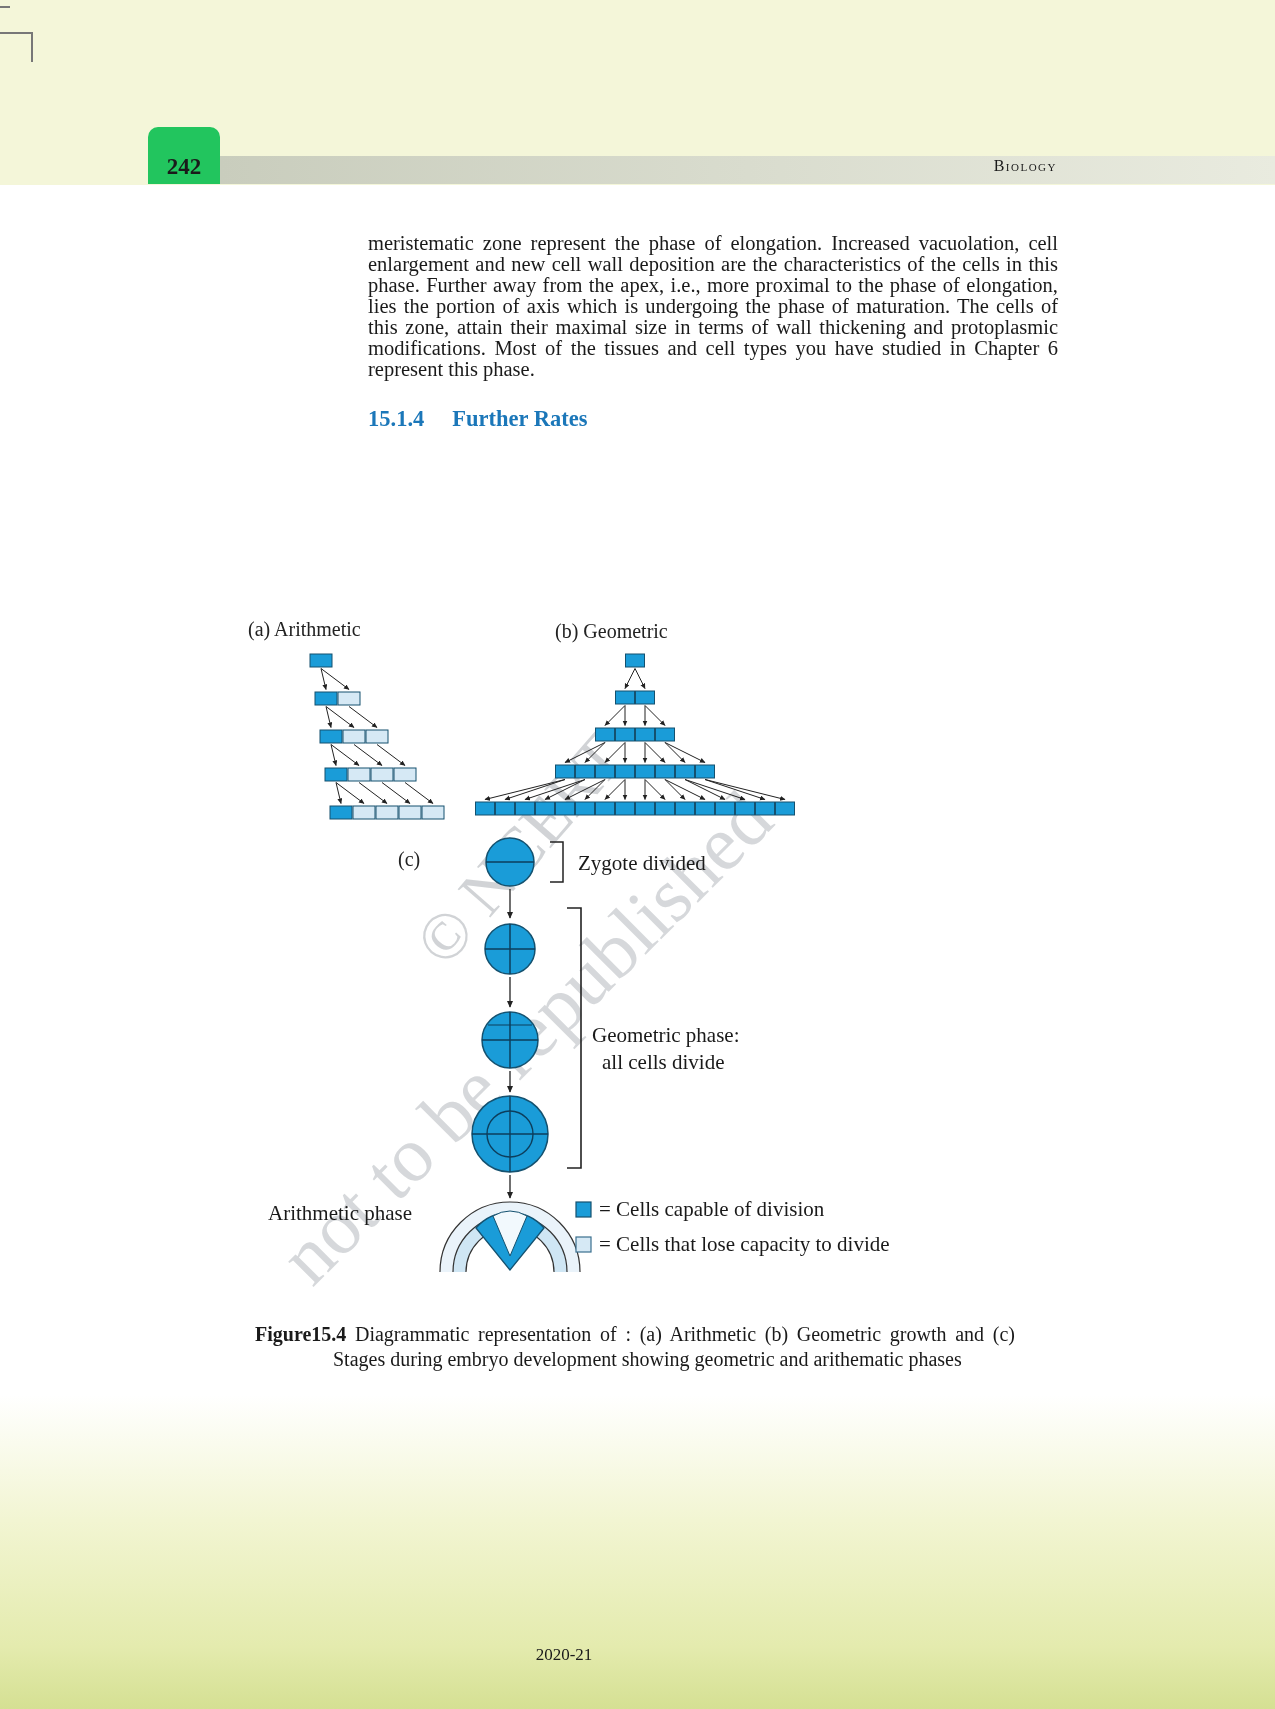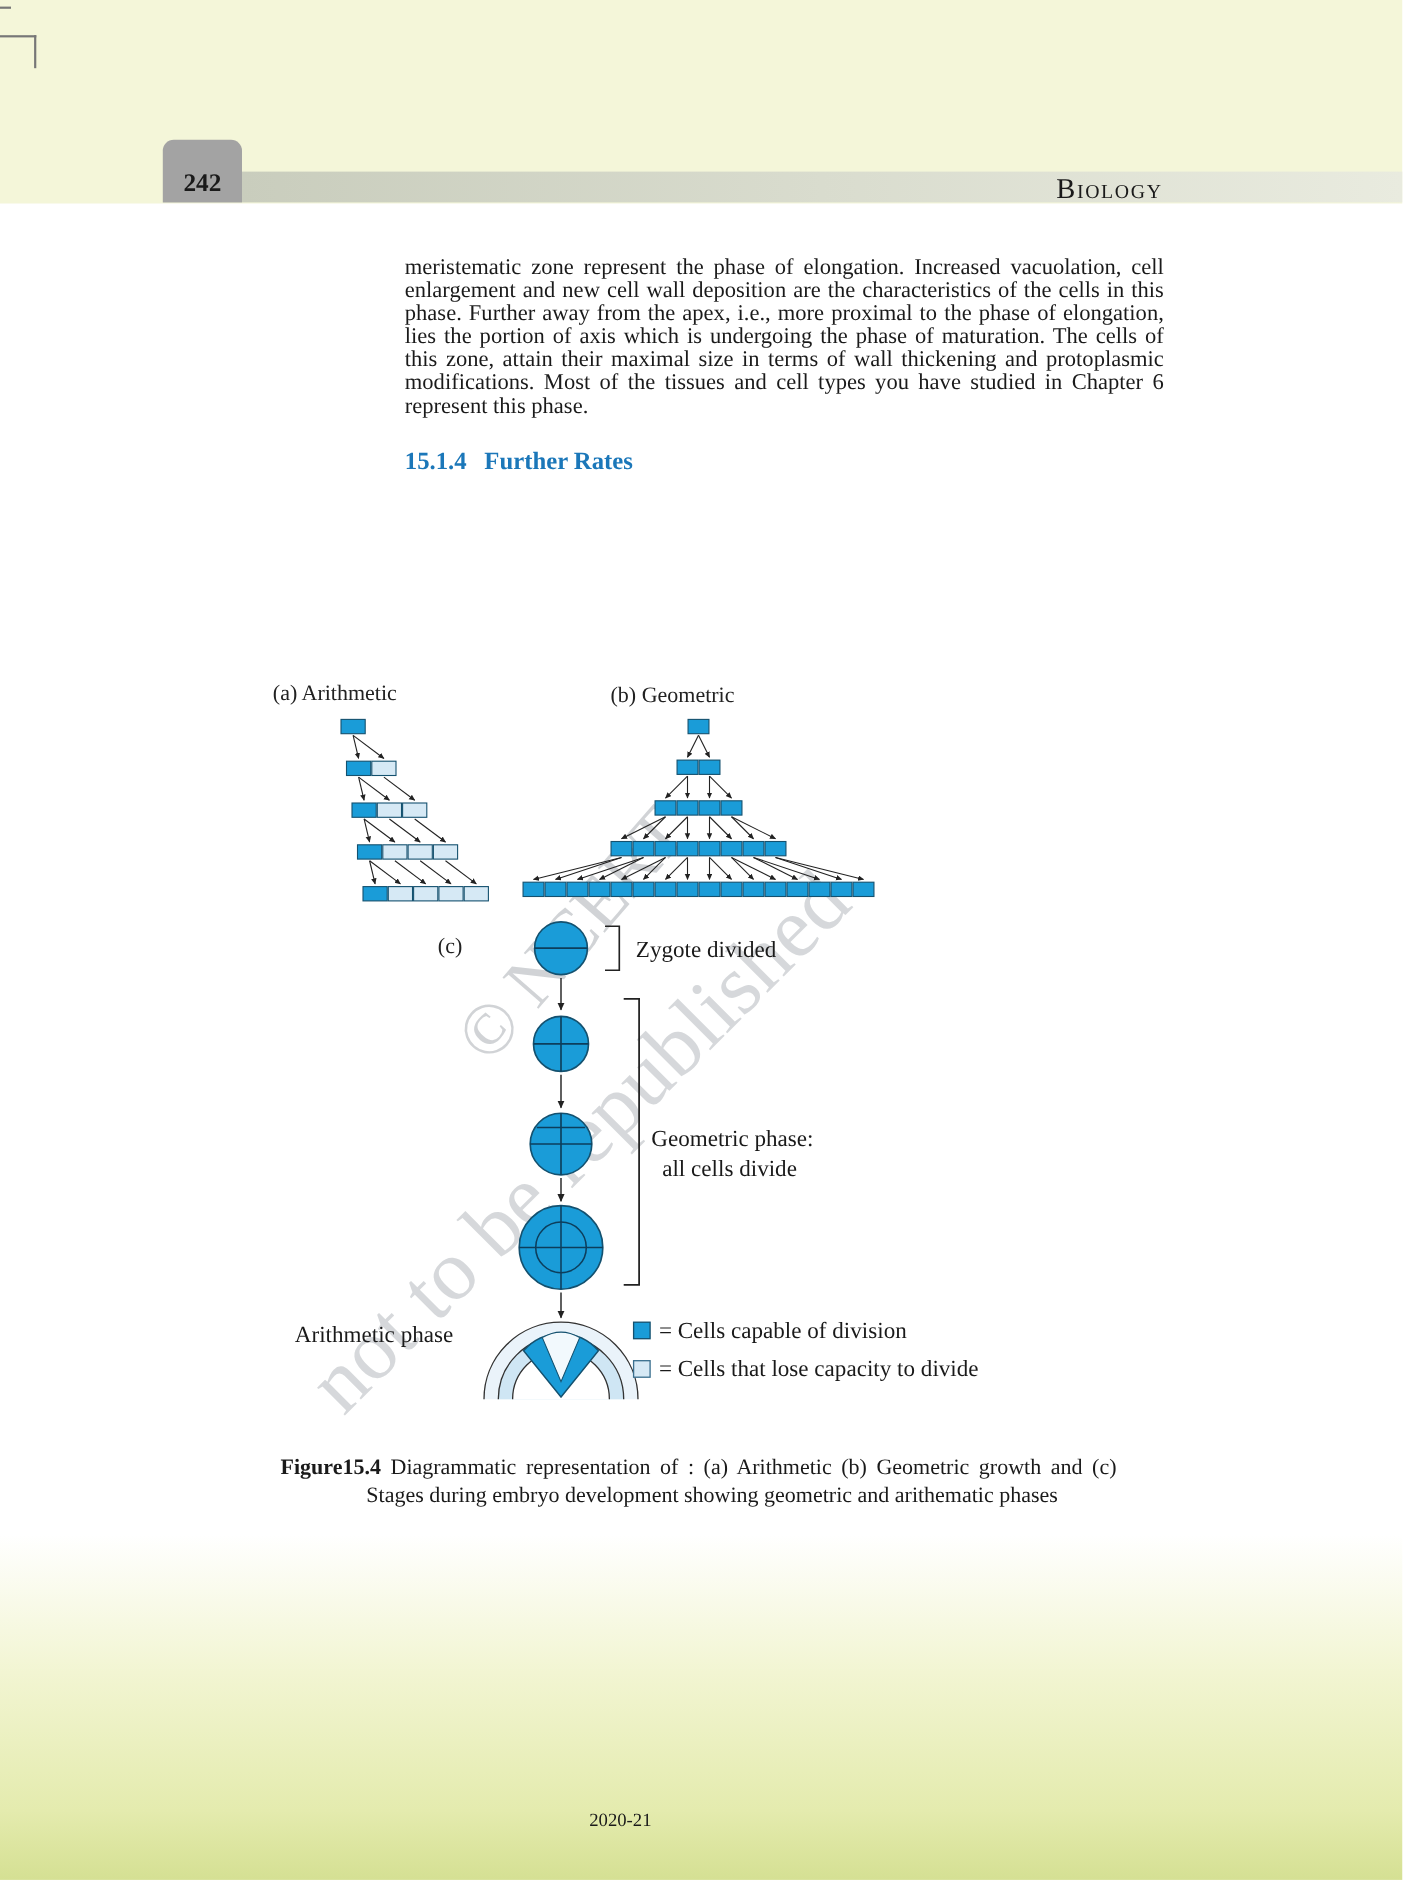--- a/index.html
+++ b/index.html
@@ -14,35 +14,35 @@
   .top-band { position:absolute; left:0; top:0; width:1275px; height:185px; background:#f4f6d9; z-index:0; }
   .bottom-band { position:absolute; left:0; top:1395px; width:1275px; height:314px; z-index:0;
     background:linear-gradient(to bottom, rgba(244,246,217,0) 0%, #f2f5d2 40%, #e4ebae 80%, #d5e093 100%); }
   .crop-dash { position:absolute; left:0; top:6px; width:10px; height:2px; background:#777; z-index:3; }
   .crop-corner { position:absolute; left:0; top:32px; width:33px; height:30px;
     border-top:2px solid #777; border-right:2px solid #777; z-index:3; }
 
   .header-band { position:absolute; left:220px; top:156px; width:1055px; height:28px;
     background:linear-gradient(to right, #c9cdbd, #e9ebdf); z-index:1; }
   .page-num-tab { position:absolute; left:148px; top:127px; width:72px; height:57px;
-    background:#a3a3a3; border-radius:10px 10px 0 0; display:flex; align-items:flex-end;
+    background:#22c55e; border-radius:10px 10px 0 0; display:flex; align-items:flex-end;
     justify-content:center; padding-bottom:4px; z-index:2; }
   .page-num { font-size:23px; font-weight:bold; }
-  .header-right { position:absolute; right:218px; top:157px; font-size:26px;
+  .header-right { position:absolute; right:218px; top:157px; font-size:16px;
     font-variant:small-caps; letter-spacing:1.5px; font-weight:500; z-index:2; }
 
   .watermark { position:absolute; z-index:1; color:#9aa0a6; font-family:"Liberation Serif", serif;
     white-space:nowrap; pointer-events:none; }
   .wm1 { left:400px; top:930px; font-size:66px; opacity:0.45; transform:rotate(-49deg); transform-origin:0 0; }
   .wm2 { left:262px; top:1238px; font-size:78px; opacity:0.40; transform:rotate(-45deg); transform-origin:0 0; }
 
   .content { position:absolute; left:368px; top:233px; width:690px; z-index:2; }
   .content p { font-size:20.5px; line-height:21px; text-align:justify; }
   .section-heading { margin:26px 0 13px 0; font-size:22.5px; color:#1b77b9; font-weight:bold; }
-  .section-heading .sec-num { margin-right:16px; }
+  .section-heading .sec-num { margin-right:28px; }
 
   .figure-wrap { position:absolute; left:230px; top:612px; width:730px; height:665px; z-index:2; }
   .fig-label { font:20px "Liberation Serif", serif; fill:#222; }
   .fig-text  { font:21px "Liberation Serif", serif; fill:#1a1a1a; }
 
   .caption { position:absolute; left:215px; top:1322px; width:800px; z-index:2;
     font-size:20px; line-height:25px; padding-left:118px; text-indent:-118px; text-align:justify; }
   .caption-bold { font-weight:bold;margin-left:40px; }
 
   .footer { position:absolute; left:0; top:1645px; width:1128px; text-align:center;

